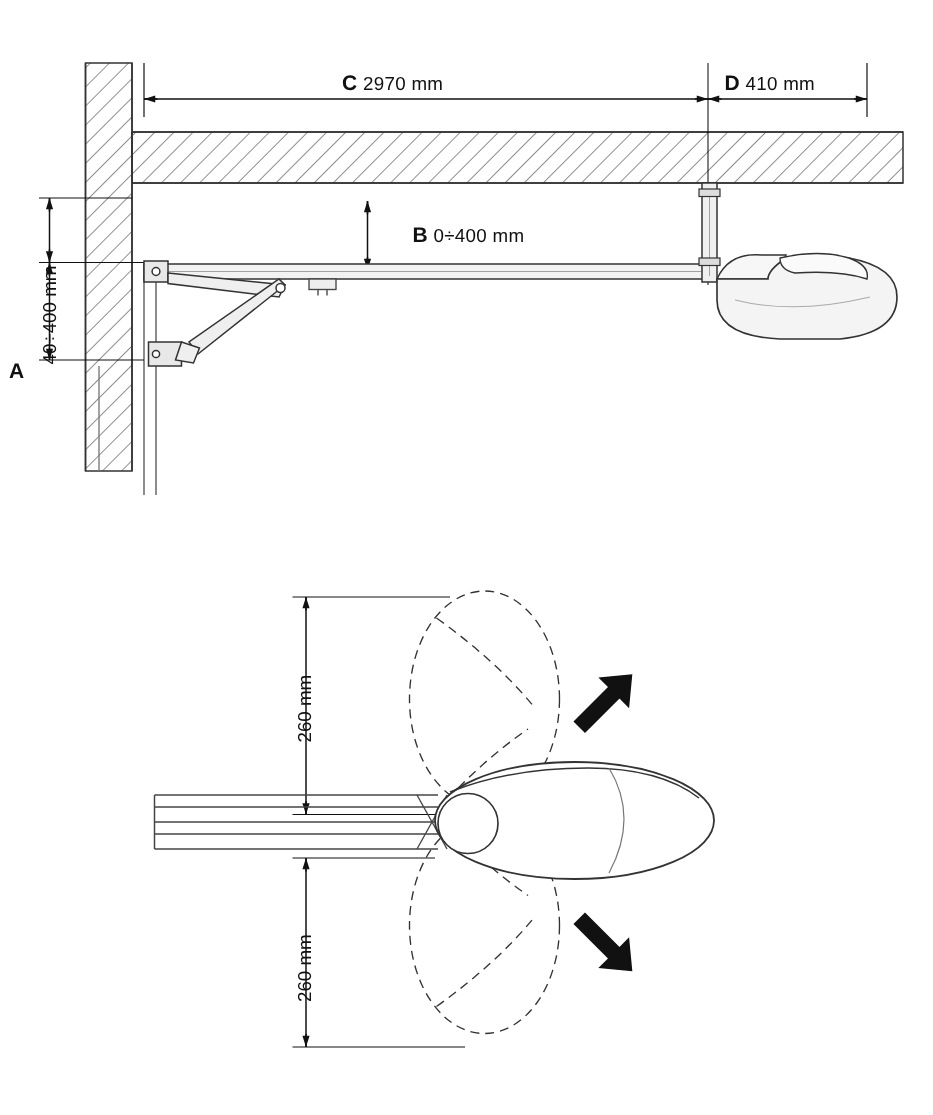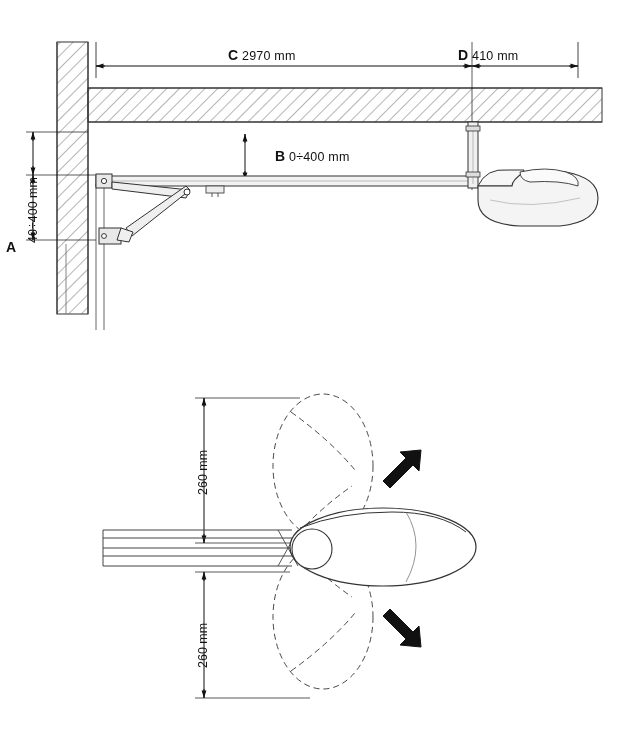--- a/index.html
+++ b/index.html
@@ -190,21 +190,21 @@
         <path d="M383,616 L406,639 L400,645 L421,647 L419,626 L413,632 L390,609 Z" fill="#111" stroke="#111" stroke-width="1"></path>
       </g>
     </g>
   </svg>
 
   <div class="lbl" style="left:228px; top:47px;">
     <b>C</b>
     <span>2970 mm</span>
   </div>
 
-  <div class="lbl" style="left:458px; top:47px;">
+  <div class="lbl" style="left:483px; top:47px;">
     <b>D</b>
     <span>410 mm</span>
   </div>
 
   <div class="lbl" style="left:275px; top:148px;">
     <b>B</b>
     <span>0÷400 mm</span>
   </div>
 
   <div class="lbl" style="left:6px; top:239px;">

